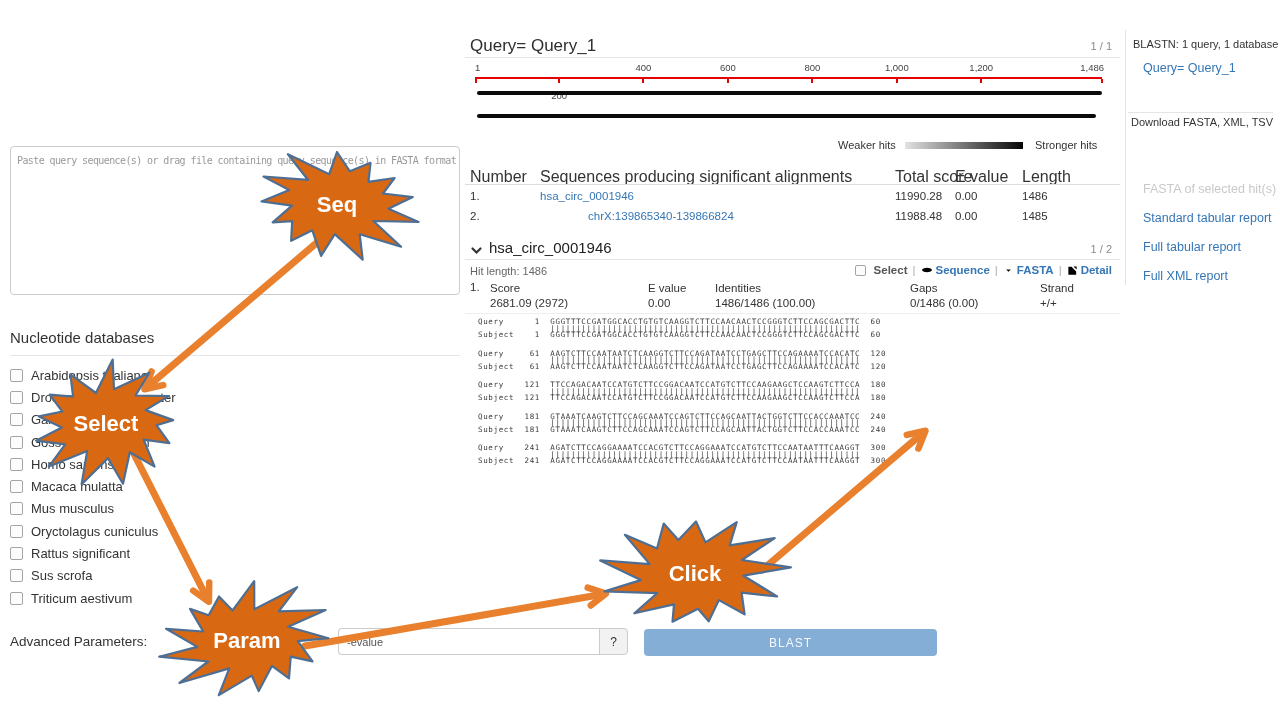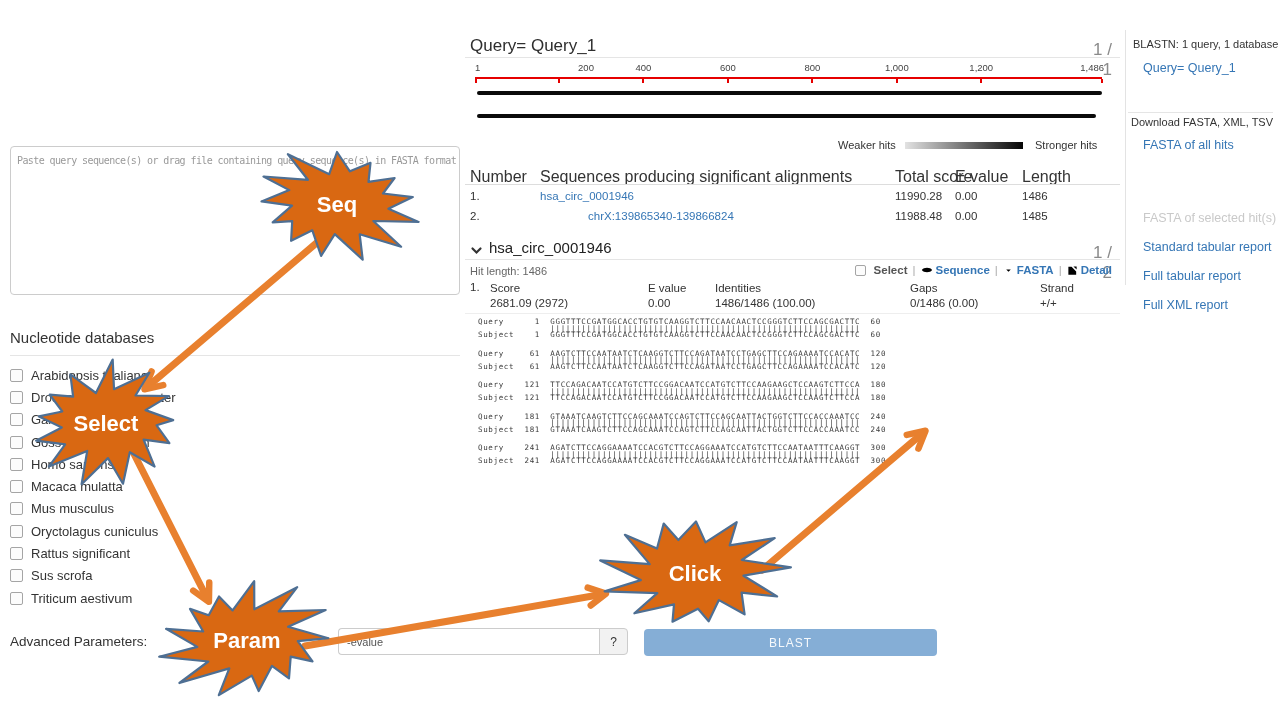--- a/index.html
+++ b/index.html
@@ -23,21 +23,21 @@
     background:#fcfcfc;margin-right:8px;flex:0 0 13px;}
   #adv-label{left:10px;top:634px;font-size:13.5px;color:#333;}
   #adv-input{left:338px;top:628px;width:262px;height:27px;border:1px solid #ccc;
     border-right:none;border-radius:4px 0 0 4px;font-size:11px;color:#555;padding:0 8px;outline:none;}
   #adv-help{left:599px;top:628px;width:29px;height:27px;border:1px solid #ccc;border-radius:0 4px 4px 0;
     background:#f2f2f2;font-size:12px;color:#333;cursor:pointer;}
   #blast-btn{left:644px;top:629px;width:293px;height:27px;border:none;border-radius:4px;
     background:var(--blastbg);color:rgba(255,255,255,.92);font-size:12px;letter-spacing:1px;cursor:pointer;}
   
   #res-title{left:470px;top:36px;font-size:17px;color:#2e2e2e;}
-  .pager{color:#8a8a8a;font-size:17px;}
+  .pager{color:#8a8a8a;font-size:11px;}
   #res-pager{left:1080px;top:40px;width:32px;text-align:right;}
   #res-hr{left:465px;top:57px;width:655px;}
   .tick-label{position:absolute;top:62px;font-size:9.5px;color:#444;}
   #ruler-line{left:475px;top:77px;width:627px;height:2px;background:var(--red);}
   .tickmark{position:absolute;top:79px;width:2px;height:4px;background:var(--red);}
   .qbar{position:absolute;height:4px;background:#0a0a0a;border-radius:2px;}
   #legend-weaker{left:838px;top:139px;font-size:11px;color:#333;}
   #legend-grad{left:905px;top:142px;width:118px;height:7px;background:linear-gradient(to right,#e2e2e2,#050505);}
   #legend-stronger{left:1035px;top:139px;font-size:11px;color:#333;}
   .th{position:absolute;top:168px;font-size:16px;color:#333;}
@@ -138,21 +138,21 @@
 <button id="adv-help" class="abs">?</button>
 <button id="blast-btn" class="abs">BLAST</button>
 
 <div id="res-title" class="abs">Query= Query_1</div>
 <div id="res-pager" class="abs pager">1 / 1</div>
 <div id="res-hr" class="abs hr"></div>
 
 <div id="ruler">
     <div class="tick-label" style="left: 475px;">1</div>
     <div class="tickmark" style="left: 475px;"></div>
-    <div class="tick-label" style="left: 566px; width: 40px; text-align: center;">200</div>
+    <div class="tick-label" style="left: 527px; width: 40px; text-align: right; margin-top: 28px;">200</div>
     <div class="tickmark" style="left: 558.022px;"></div>
     <div class="tick-label" style="left: 623.467px; width: 40px; text-align: center;">400</div>
     <div class="tickmark" style="left: 642.467px;"></div>
     <div class="tick-label" style="left: 707.911px; width: 40px; text-align: center;">600</div>
     <div class="tickmark" style="left: 726.911px;"></div>
     <div class="tick-label" style="left: 792.356px; width: 40px; text-align: center;">800</div>
     <div class="tickmark" style="left: 811.356px;"></div>
     <div class="tick-label" style="left: 876.8px; width: 40px; text-align: center;">1,000</div>
     <div class="tickmark" style="left: 895.8px;"></div>
     <div class="tick-label" style="left: 961.244px; width: 40px; text-align: center;">1,200</div>
@@ -266,21 +266,20 @@
               ||||||||||||||||||||||||||||||||||||||||||||||||||||||||||||
 Subject  241  AGATCTTCCAGGAAAATCCACGTCTTCCAGGAAATCCATGTCTTCCAATAATTTCAAGGT  300</div>
   </div>
 
 <div id="side-divider" class="abs"></div>
 <div id="side-summary" class="abs">BLASTN: 1 query, 1 database</div>
 <div id="side-query" class="abs">Query= Query_1</div>
 <div id="dl-hr" class="abs hr"></div>
 <div id="dl-title" class="abs">Download FASTA, XML, TSV</div>
 <div id="dl-links" class="abs">
-    <a class="dl-link">FASTA of all hits</a>
     <a class="dl-link disabled">FASTA of selected hit(s)</a>
     <a class="dl-link">Standard tabular report</a>
     <a class="dl-link">Full tabular report</a>
     <a class="dl-link">Full XML report</a>
   </div>
 
 <svg id="anno" class="abs" width="1280" height="720" viewBox="0 0 1280 720">
   <defs>
     <marker id="arrowhead" markerUnits="userSpaceOnUse" markerWidth="30" markerHeight="30" refX="20" refY="13" orient="auto">
       <path d="M5,4 L22,13 L5,22" fill="none" stroke-width="6.5" stroke-linecap="round" stroke-linejoin="round" class="arrow-stroke" stroke="#e8802e"></path>

